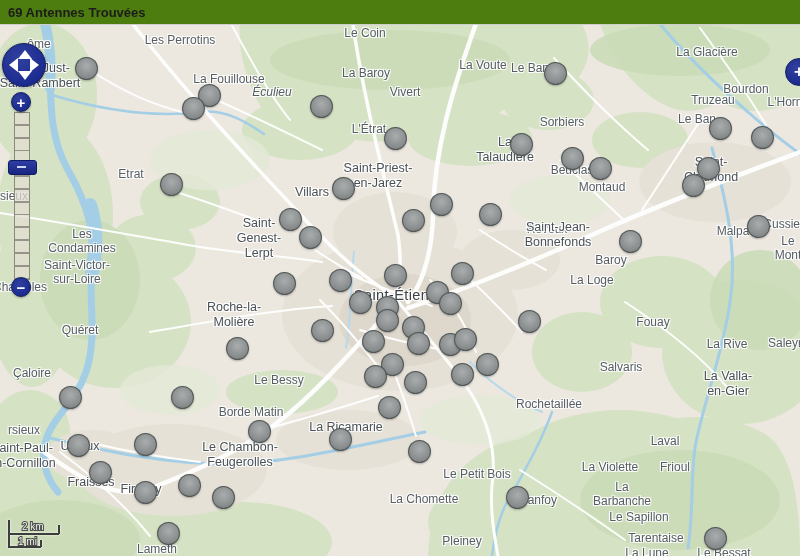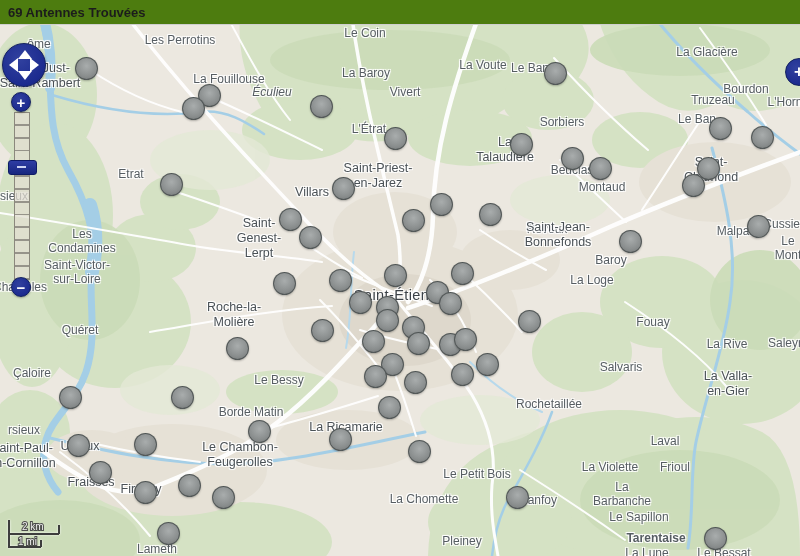--- a/index.html
+++ b/index.html
@@ -220,21 +220,21 @@
       <div class="map-label" style="left: 665px; top: 441px;">Laval</div>
       <div class="map-label" style="left: 610px; top: 467px;">La Violette</div>
       <div class="map-label" style="left: 675px; top: 467px;">Frioul</div>
       <div class="map-label" style="left: 477px; top: 474px;">Le Petit Bois</div>
       <div class="map-label" style="left: 424px; top: 499px;">La Chomette</div>
       <div class="map-label" style="left: 537px; top: 500px;">Planfoy</div>
       <div class="map-label" style="left: 622px; top: 494px;">La
 Barbanche</div>
       <div class="map-label" style="left: 639px; top: 517px;">Le Sapillon</div>
       <div class="map-label" style="left: 462px; top: 541px;">Pleiney</div>
-      <div class="map-label" style="left: 656px; top: 538px; font-weight: bold;">Tarentaise</div>
+      <div class="map-label" style="left: 656px; top: 538px;">Tarentaise</div>
       <div class="map-label" style="left: 647px; top: 553px;">La Lune</div>
       <div class="map-label" style="left: 724px; top: 553px;">Le Bessat</div>
       <div class="map-label" style="left: 24px; top: 430px;">rsieux</div>
       <div class="map-label town" style="left: 22px; top: 456px;">Saint-Paul-
 en-Cornillon</div>
       <div class="map-label town" style="left: 80px; top: 446px;">Unieux</div>
       <div class="map-label town" style="left: 91px; top: 482px;">Fraisses</div>
       <div class="map-label town" style="left: 141px; top: 489px;">Firminy</div>
       <div class="map-label" style="left: 143px; top: 549px; padding-left: 28px;">Lameth</div>
     </div>

